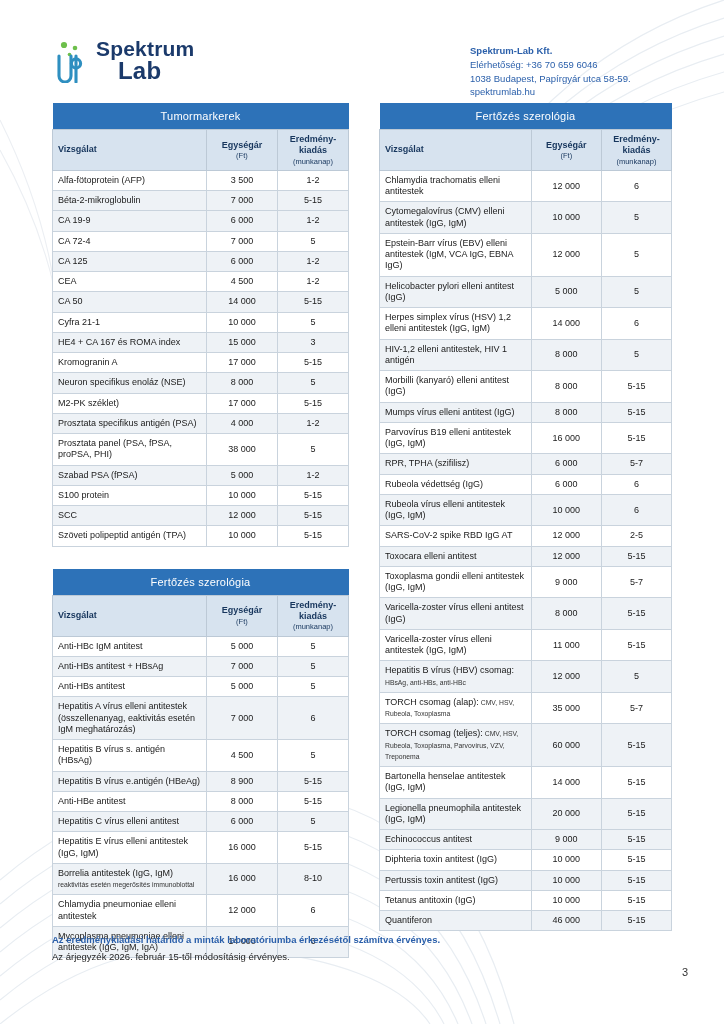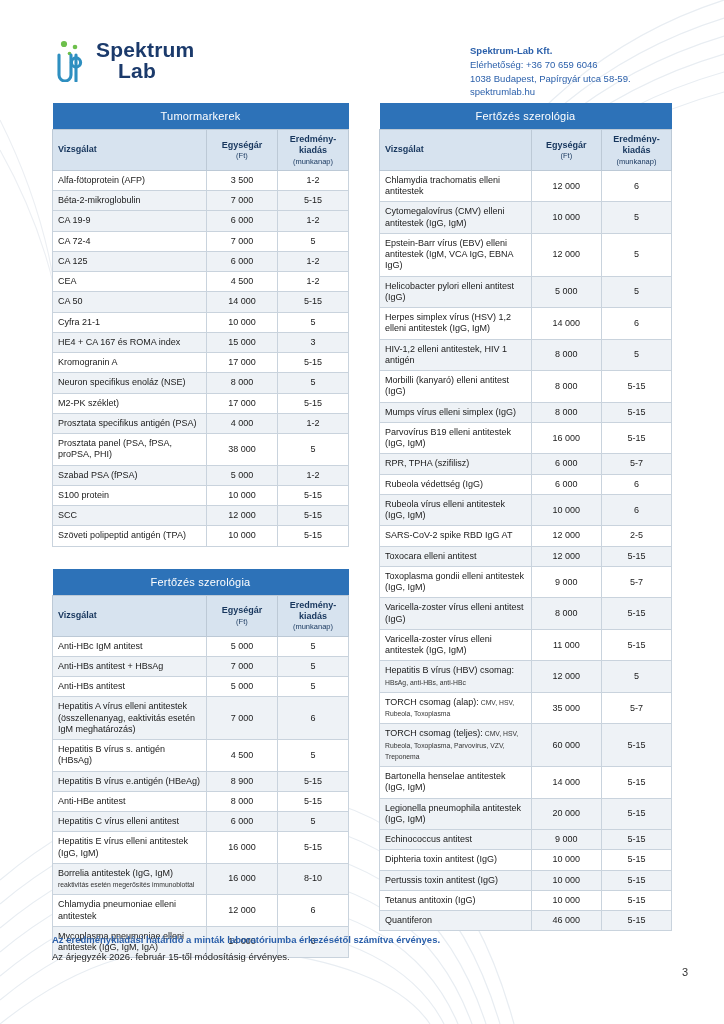--- a/index.html
+++ b/index.html
@@ -51,21 +51,21 @@
   .logo-text {
     line-height: 1;
   }
   .logo-text .t1 {
     font-size: 21px;
     font-weight: bold;
     color: #1b3a6b;
     letter-spacing: .2px;
   }
   .logo-text .t2 {
-    font-size: 21px;
+    font-size: 24px;
     font-weight: bold;
     color: #1b3a6b;
     letter-spacing: .2px;
     padding-left: 22px;
   }
   .contact {
     position: absolute;
     left: 470px;
     top: 14px;
     font-size: 9.5px;
@@ -469,21 +469,21 @@
               <td class="c1">HIV-1,2 elleni antitestek, HIV 1 antigén</td>
               <td class="c2">8 000</td>
               <td class="c3">5</td>
             </tr>
             <tr>
               <td class="c1">Morbilli (kanyaró) elleni antitest (IgG)</td>
               <td class="c2">8 000</td>
               <td class="c3">5-15</td>
             </tr>
             <tr class="alt">
-              <td class="c1">Mumps vírus elleni simplex (IgG)</td>
+              <td class="c1">Mumps vírus elleni antitest (IgG)</td>
               <td class="c2">8 000</td>
               <td class="c3">5-15</td>
             </tr>
             <tr>
               <td class="c1">Parvovírus B19 elleni antitestek (IgG, IgM)</td>
               <td class="c2">16 000</td>
               <td class="c3">5-15</td>
             </tr>
             <tr class="alt">
               <td class="c1">RPR, TPHA (szifilisz)</td>

